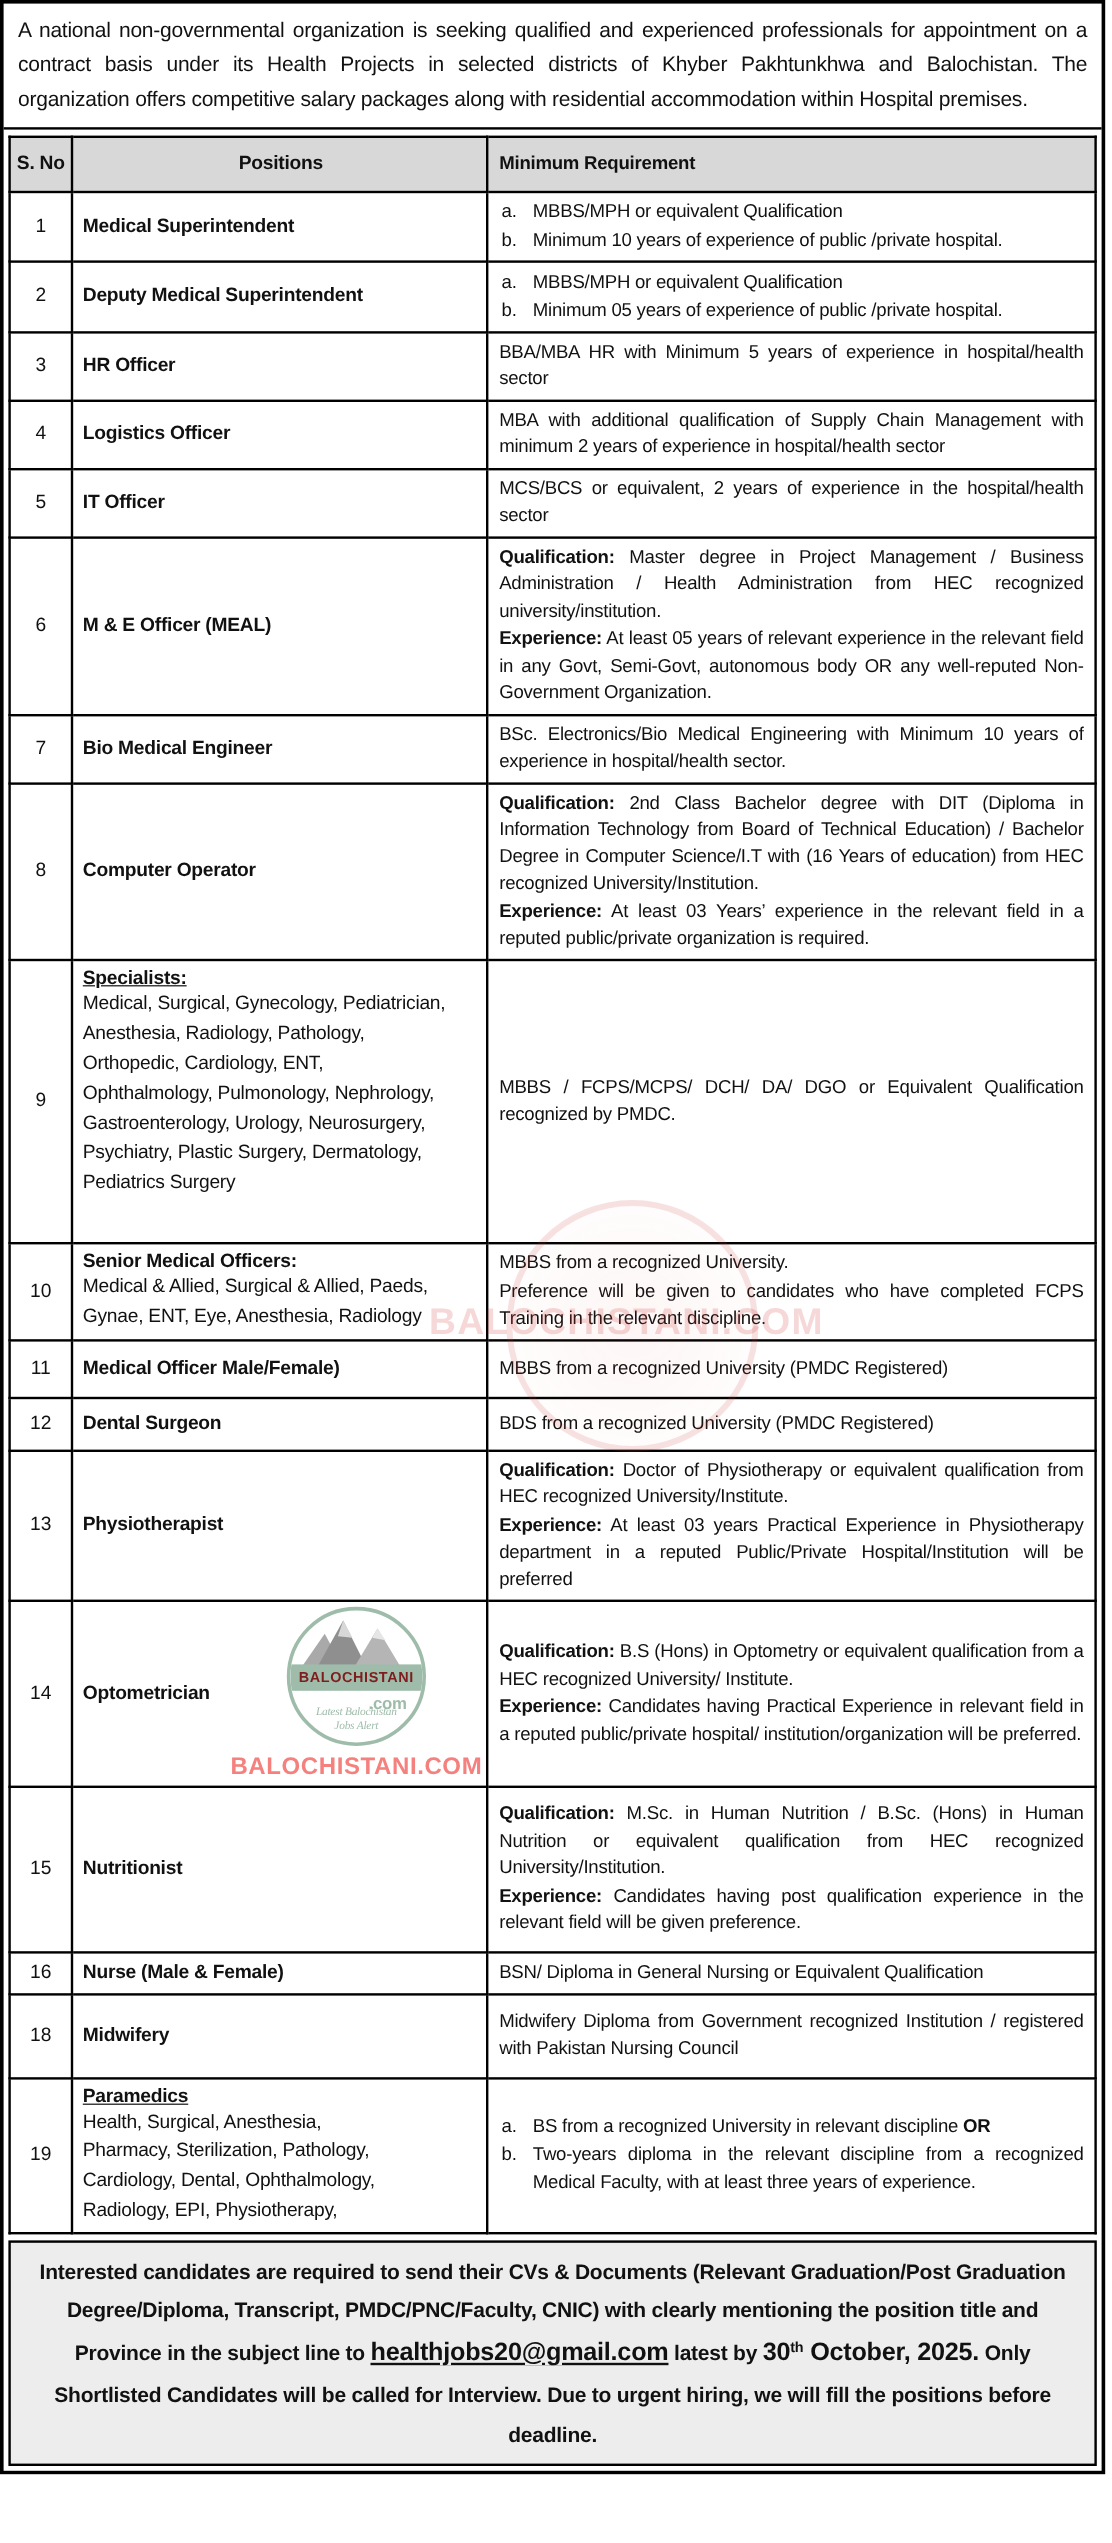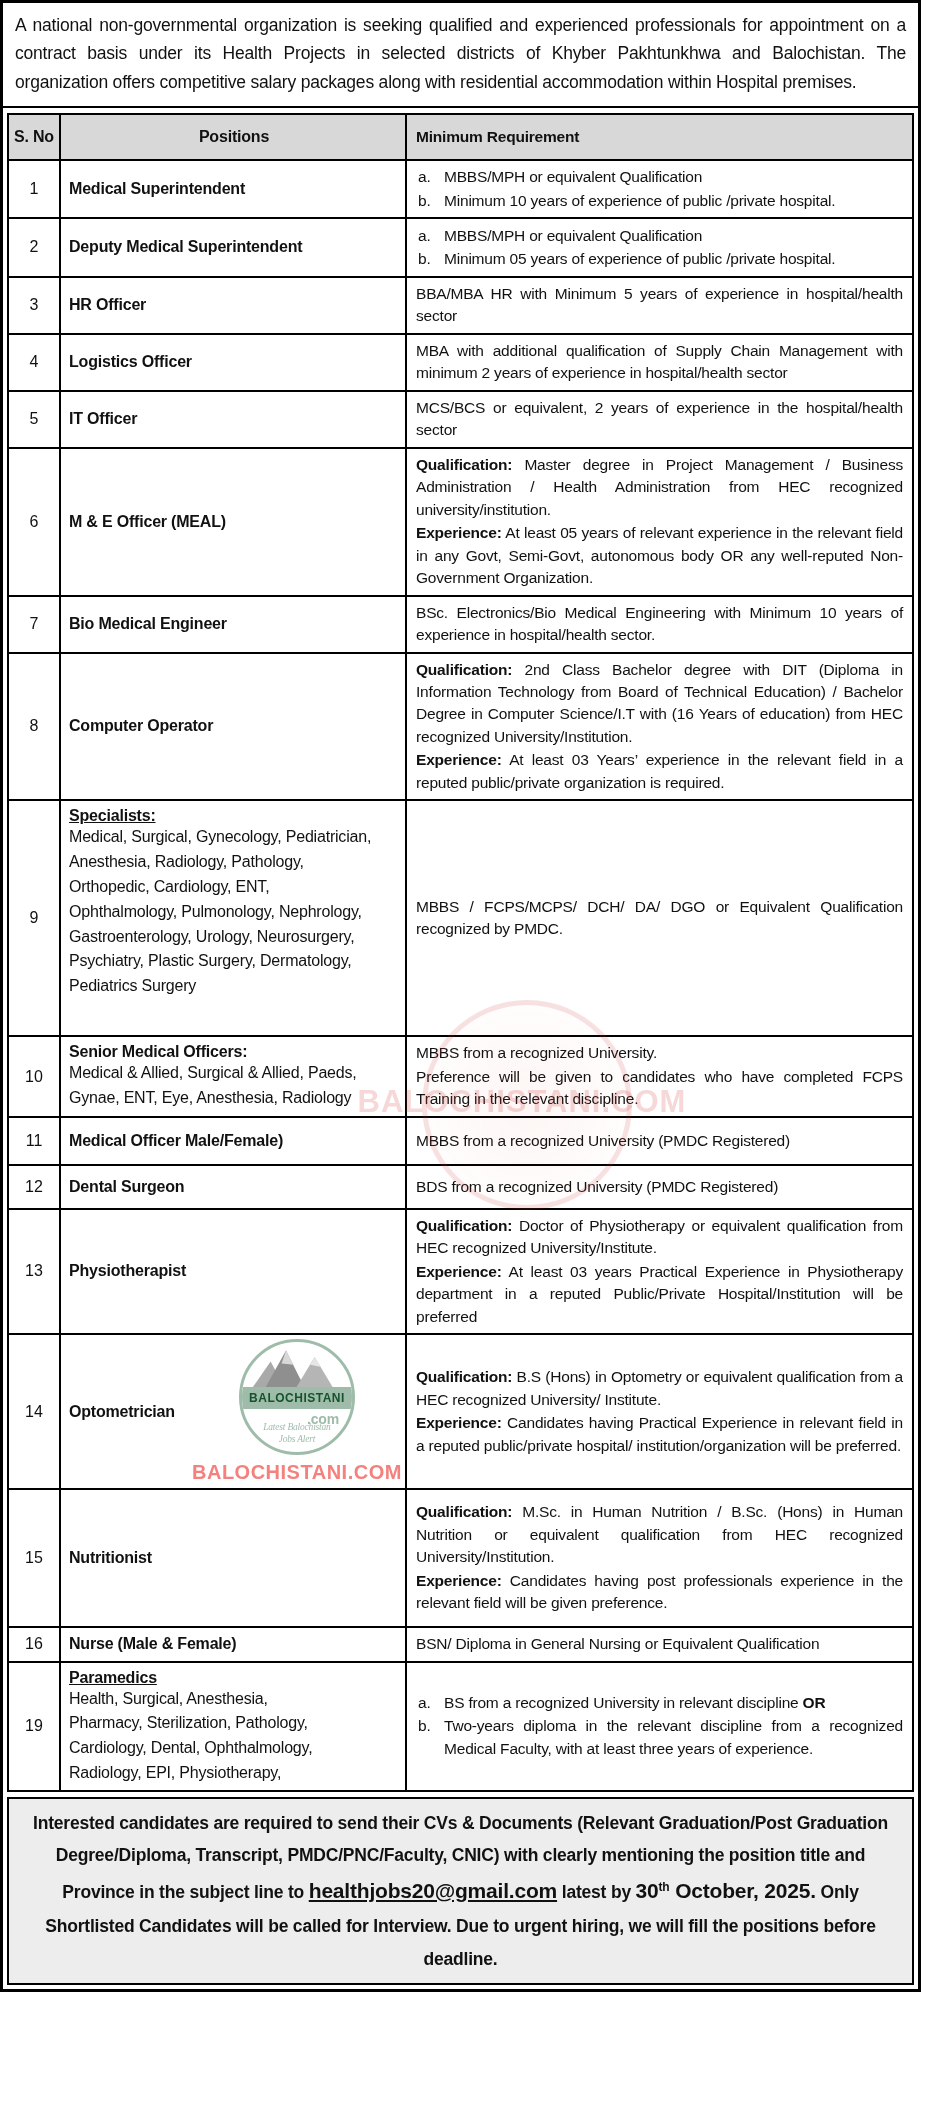--- a/index.html
+++ b/index.html
@@ -55,21 +55,21 @@
   tbody tr:nth-child(19) td{height:158px;border-radius:13px;}
 
   
   .pos-logo-row{display:flex;align-items:center;}
   .pos-logo-row .pos-title{flex:0 0 auto;}
   .logo-block{margin:0 auto;display:flex;flex-direction:column;align-items:center;transform:translateX(10px);}
   .logo-circle{position:relative;width:110px;height:110px;border-radius:50%;
     border:3px solid #9fbcab;background:#fff;overflow:hidden;}
   .logo-circle svg{position:absolute;top:4px;left:0;width:100%;height:44px;}
   .logo-band{position:absolute;top:45px;left:0;width:100%;height:22px;background:#9fbcab;
-    color:#14532d;font-weight:bold;font-size:12px;display:flex;align-items:center;justify-content:center;letter-spacing:.5px;}
+    color:#7f1d1d;font-weight:bold;font-size:12px;display:flex;align-items:center;justify-content:center;letter-spacing:.5px;}
   .logo-domain{position:absolute;top:69px;right:13px;color:#9fbcab;font-weight:bold;font-size:14px;}
   .logo-tagline{position:absolute;top:80px;left:0;width:100%;text-align:center;color:#9fbcab;
     font-style:italic;font-size:9.5px;line-height:1.25;font-family:"Liberation Serif","DejaVu Serif",serif;}
   .logo-site{margin-top:6px;color:#f4817e;font-weight:bold;font-size:20px;letter-spacing:.5px;white-space:nowrap;}
 
   
   .red-stamp{position:absolute;top:885px;left:315px;width:400px;height:210px;pointer-events:none;}
   .red-ring{position:absolute;left:100px;top:2px;width:200px;height:200px;border-radius:50%;
     border:5px solid rgba(205,60,55,.14);background:radial-gradient(rgba(220,70,60,.05),rgba(220,70,60,0));}
   .red-text{position:absolute;top:86px;left:0;width:100%;text-align:center;font-weight:bold;
@@ -263,30 +263,39 @@
               <div class="req-item"><span class="b">Experience:</span><span> Candidates having Practical Experience in relevant field in a reputed public/private hospital/ institution/organization will be preferred.</span></div>
             </td>
           </tr>
           <tr>
             <td class="col-no">15</td>
             <td class="col-pos">
               <div class="pos-title">Nutritionist</div>
             </td>
             <td class="col-req">
               <div class="req-item"><span class="b">Qualification:</span><span> M.Sc. in Human Nutrition / B.Sc. (Hons) in Human Nutrition or equivalent qualification from HEC recognized University/Institution.</span></div>
-              <div class="req-item"><span class="b">Experience:</span><span> Candidates having post professionals experience in the relevant field will be given preference.</span></div>
+              <div class="req-item"><span class="b">Experience:</span><span> Candidates having post qualification experience in the relevant field will be given preference.</span></div>
             </td>
           </tr>
           <tr>
             <td class="col-no">16</td>
             <td class="col-pos">
               <div class="pos-title">Nurse (Male &amp; Female)</div>
             </td>
             <td class="col-req">
               <div class="req-item"><span>BSN/ Diploma in General Nursing or Equivalent Qualification</span></div>
+            </td>
+          </tr>
+          <tr>
+            <td class="col-no">18</td>
+            <td class="col-pos">
+              <div class="pos-title">Midwifery</div>
+            </td>
+            <td class="col-req">
+              <div class="req-item"><span>Midwifery Diploma from Government recognized Institution / registered with Pakistan Nursing Council</span></div>
             </td>
           </tr>
           <tr>
             <td class="col-no">19</td>
             <td class="col-pos top">
               <div class="pos-heading u">Paramedics</div>
               <div class="pos-line">Health, Surgical, Anesthesia,</div>
               <div class="pos-line">Pharmacy, Sterilization, Pathology,</div>
               <div class="pos-line">Cardiology, Dental, Ophthalmology,</div>
               <div class="pos-line">Radiology, EPI, Physiotherapy,</div>

